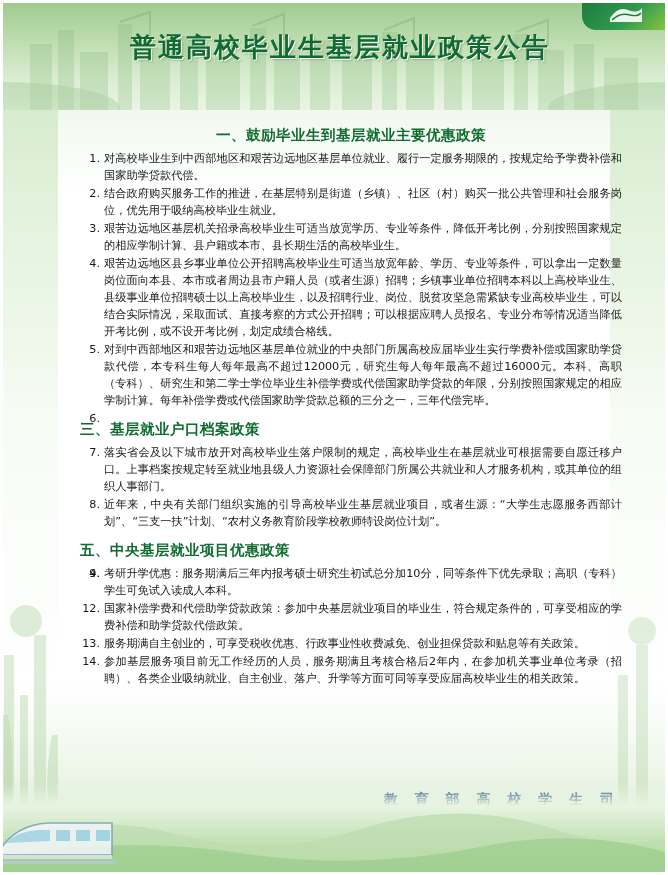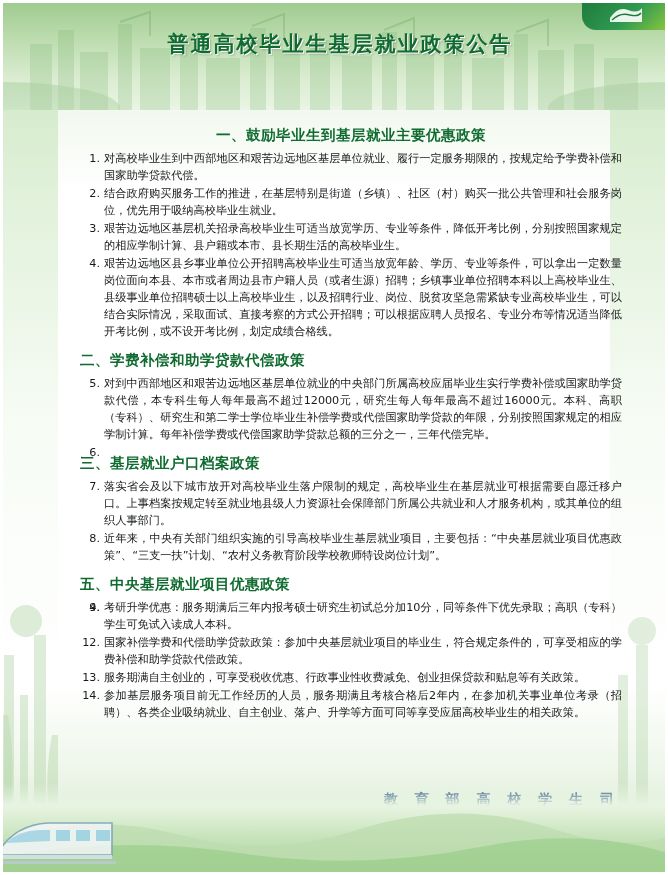--- a/index.html
+++ b/index.html
@@ -47,21 +47,21 @@
   }
 
   
   .title-wrap {
     position: absolute;
     top: 30px; left: 0; right: 0;
     text-align: center;
   }
   .main-title {
     font-family: Liberation Sans, sans-serif;
-    font-size: 21px;
+    font-size: 26px;
     font-weight: bold;
     letter-spacing: 2px;
     color: #0f6b2f;
     text-shadow: 1px 1px 0 #ffffff, 2px 2px 2px rgba(0,0,0,0.18);
     padding-left: 12px;
   }
 
   
   .rail {
     position: absolute;
@@ -251,21 +251,20 @@
       <li class="item">
         <span class="num">3.</span>
         <span>艰苦边远地区基层机关招录高校毕业生可适当放宽学历、专业等条件，降低开考比例，分别按照国家规定的相应学制计算、县户籍或本市、县长期生活的高校毕业生。</span>
       </li>
       <li class="item">
         <span class="num">4.</span>
         <span>艰苦边远地区县乡事业单位公开招聘高校毕业生可适当放宽年龄、学历、专业等条件，可以拿出一定数量岗位面向本县、本市或者周边县市户籍人员（或者生源）招聘；乡镇事业单位招聘本科以上高校毕业生、县级事业单位招聘硕士以上高校毕业生，以及招聘行业、岗位、脱贫攻坚急需紧缺专业高校毕业生，可以结合实际情况，采取面试、直接考察的方式公开招聘；可以根据应聘人员报名、专业分布等情况适当降低开考比例，或不设开考比例，划定成绩合格线。</span>
       </li>
     </ol>
 
-    <h2 class="section">二、学费补偿和助学贷款代偿政策</h2>
     <ol class="items">
       <li class="item">
         <span class="num">5.</span>
         <span>对到中西部地区和艰苦边远地区基层单位就业的中央部门所属高校应届毕业生实行学费补偿或国家助学贷款代偿，本专科生每人每年最高不超过12000元，研究生每人每年最高不超过16000元。本科、高职（专科）、研究生和第二学士学位毕业生补偿学费或代偿国家助学贷款的年限，分别按照国家规定的相应学制计算。每年补偿学费或代偿国家助学贷款总额的三分之一，三年代偿完毕。</span>
       </li>
       <li class="item">
         <span class="num">6.</span>
       </li>
     </ol>
 
@@ -273,21 +272,21 @@
     <ol class="items">
       <li class="item">
         <span class="num">7.</span>
         <span>落实省会及以下城市放开对高校毕业生落户限制的规定，高校毕业生在基层就业可根据需要自愿迁移户口。上事档案按规定转至就业地县级人力资源社会保障部门所属公共就业和人才服务机构，或其单位的组织人事部门。</span>
       </li>
     </ol>
 
     <ol class="items">
       <li class="item">
         <span class="num">8.</span>
-        <span>近年来，中央有关部门组织实施的引导高校毕业生基层就业项目，主要包括：“中央基层就业项目优惠政策”、“三支一扶”计划、“农村义务教育阶段学校教师特设岗位计划”。</span>
+        <span>近年来，中央有关部门组织实施的引导高校毕业生基层就业项目，或者生源：“大学生志愿服务西部计划”、“三支一扶”计划、“农村义务教育阶段学校教师特设岗位计划”。</span>
       </li>
     </ol>
 
     <h2 class="section">五、中央基层就业项目优惠政策</h2>
     <ol class="items">
       <li class="item">
         <span class="num">9.</span>
       </li>
       <li class="item">
         <span class="num">4.</span>

